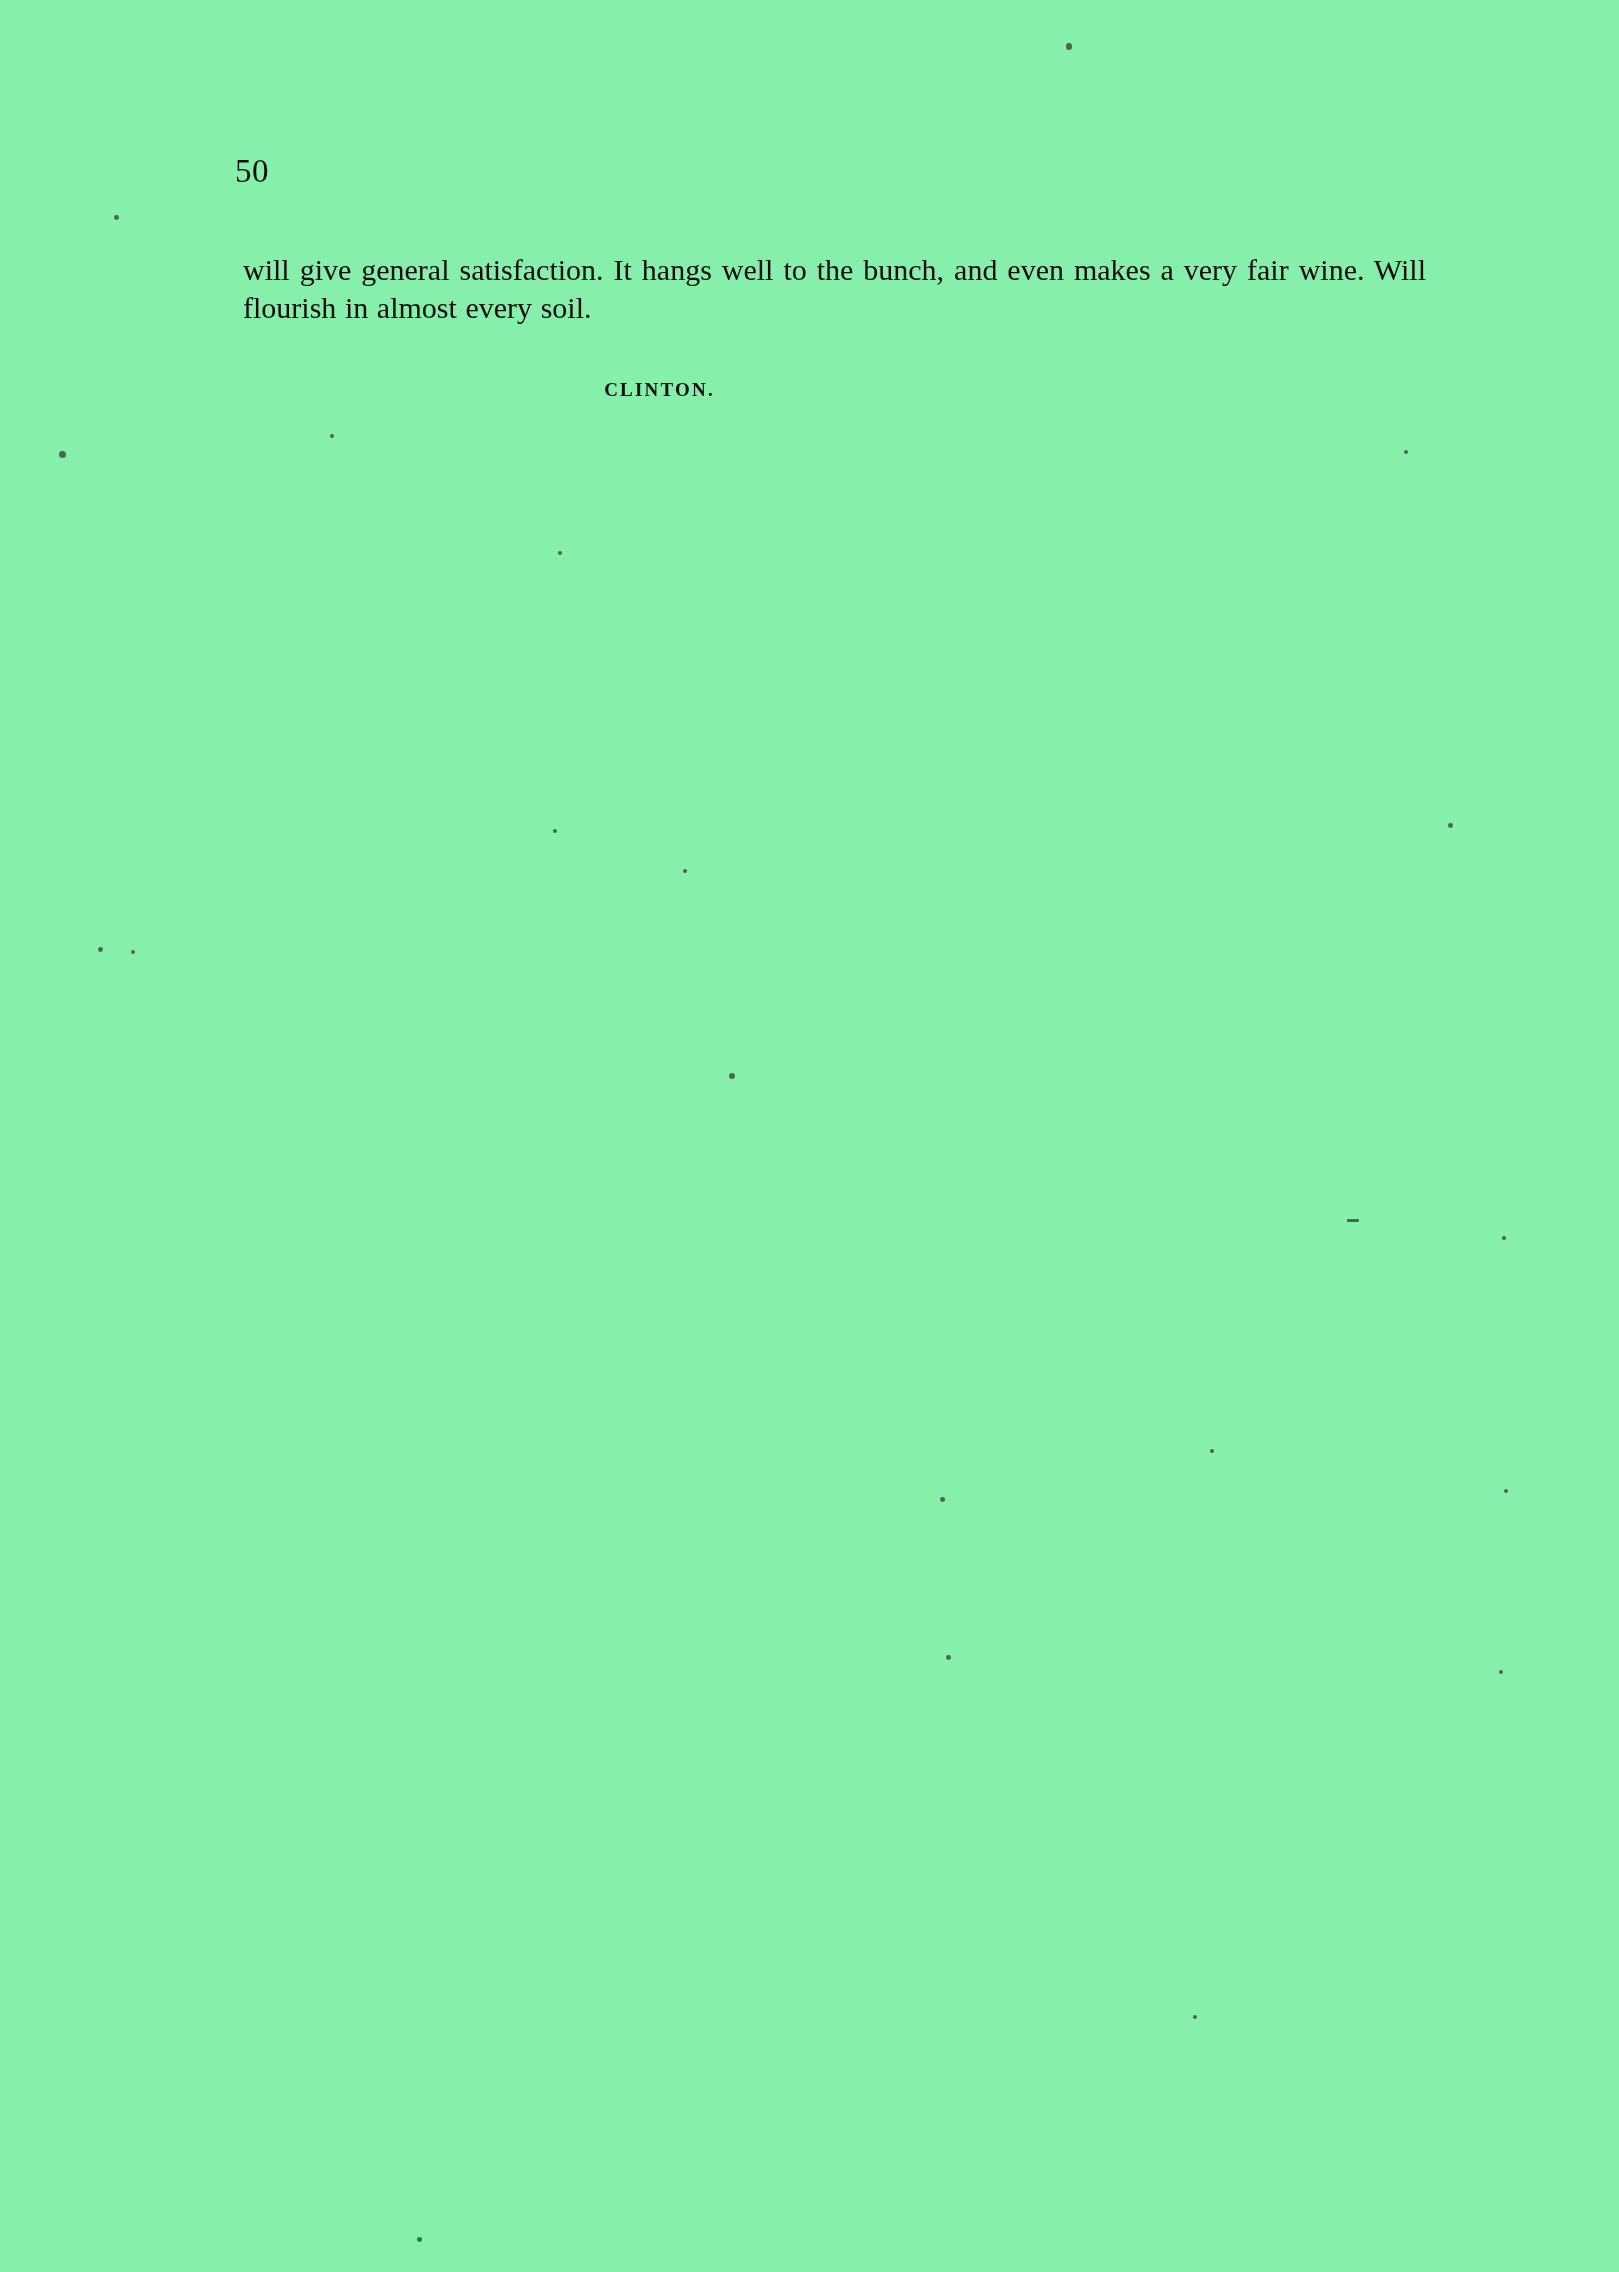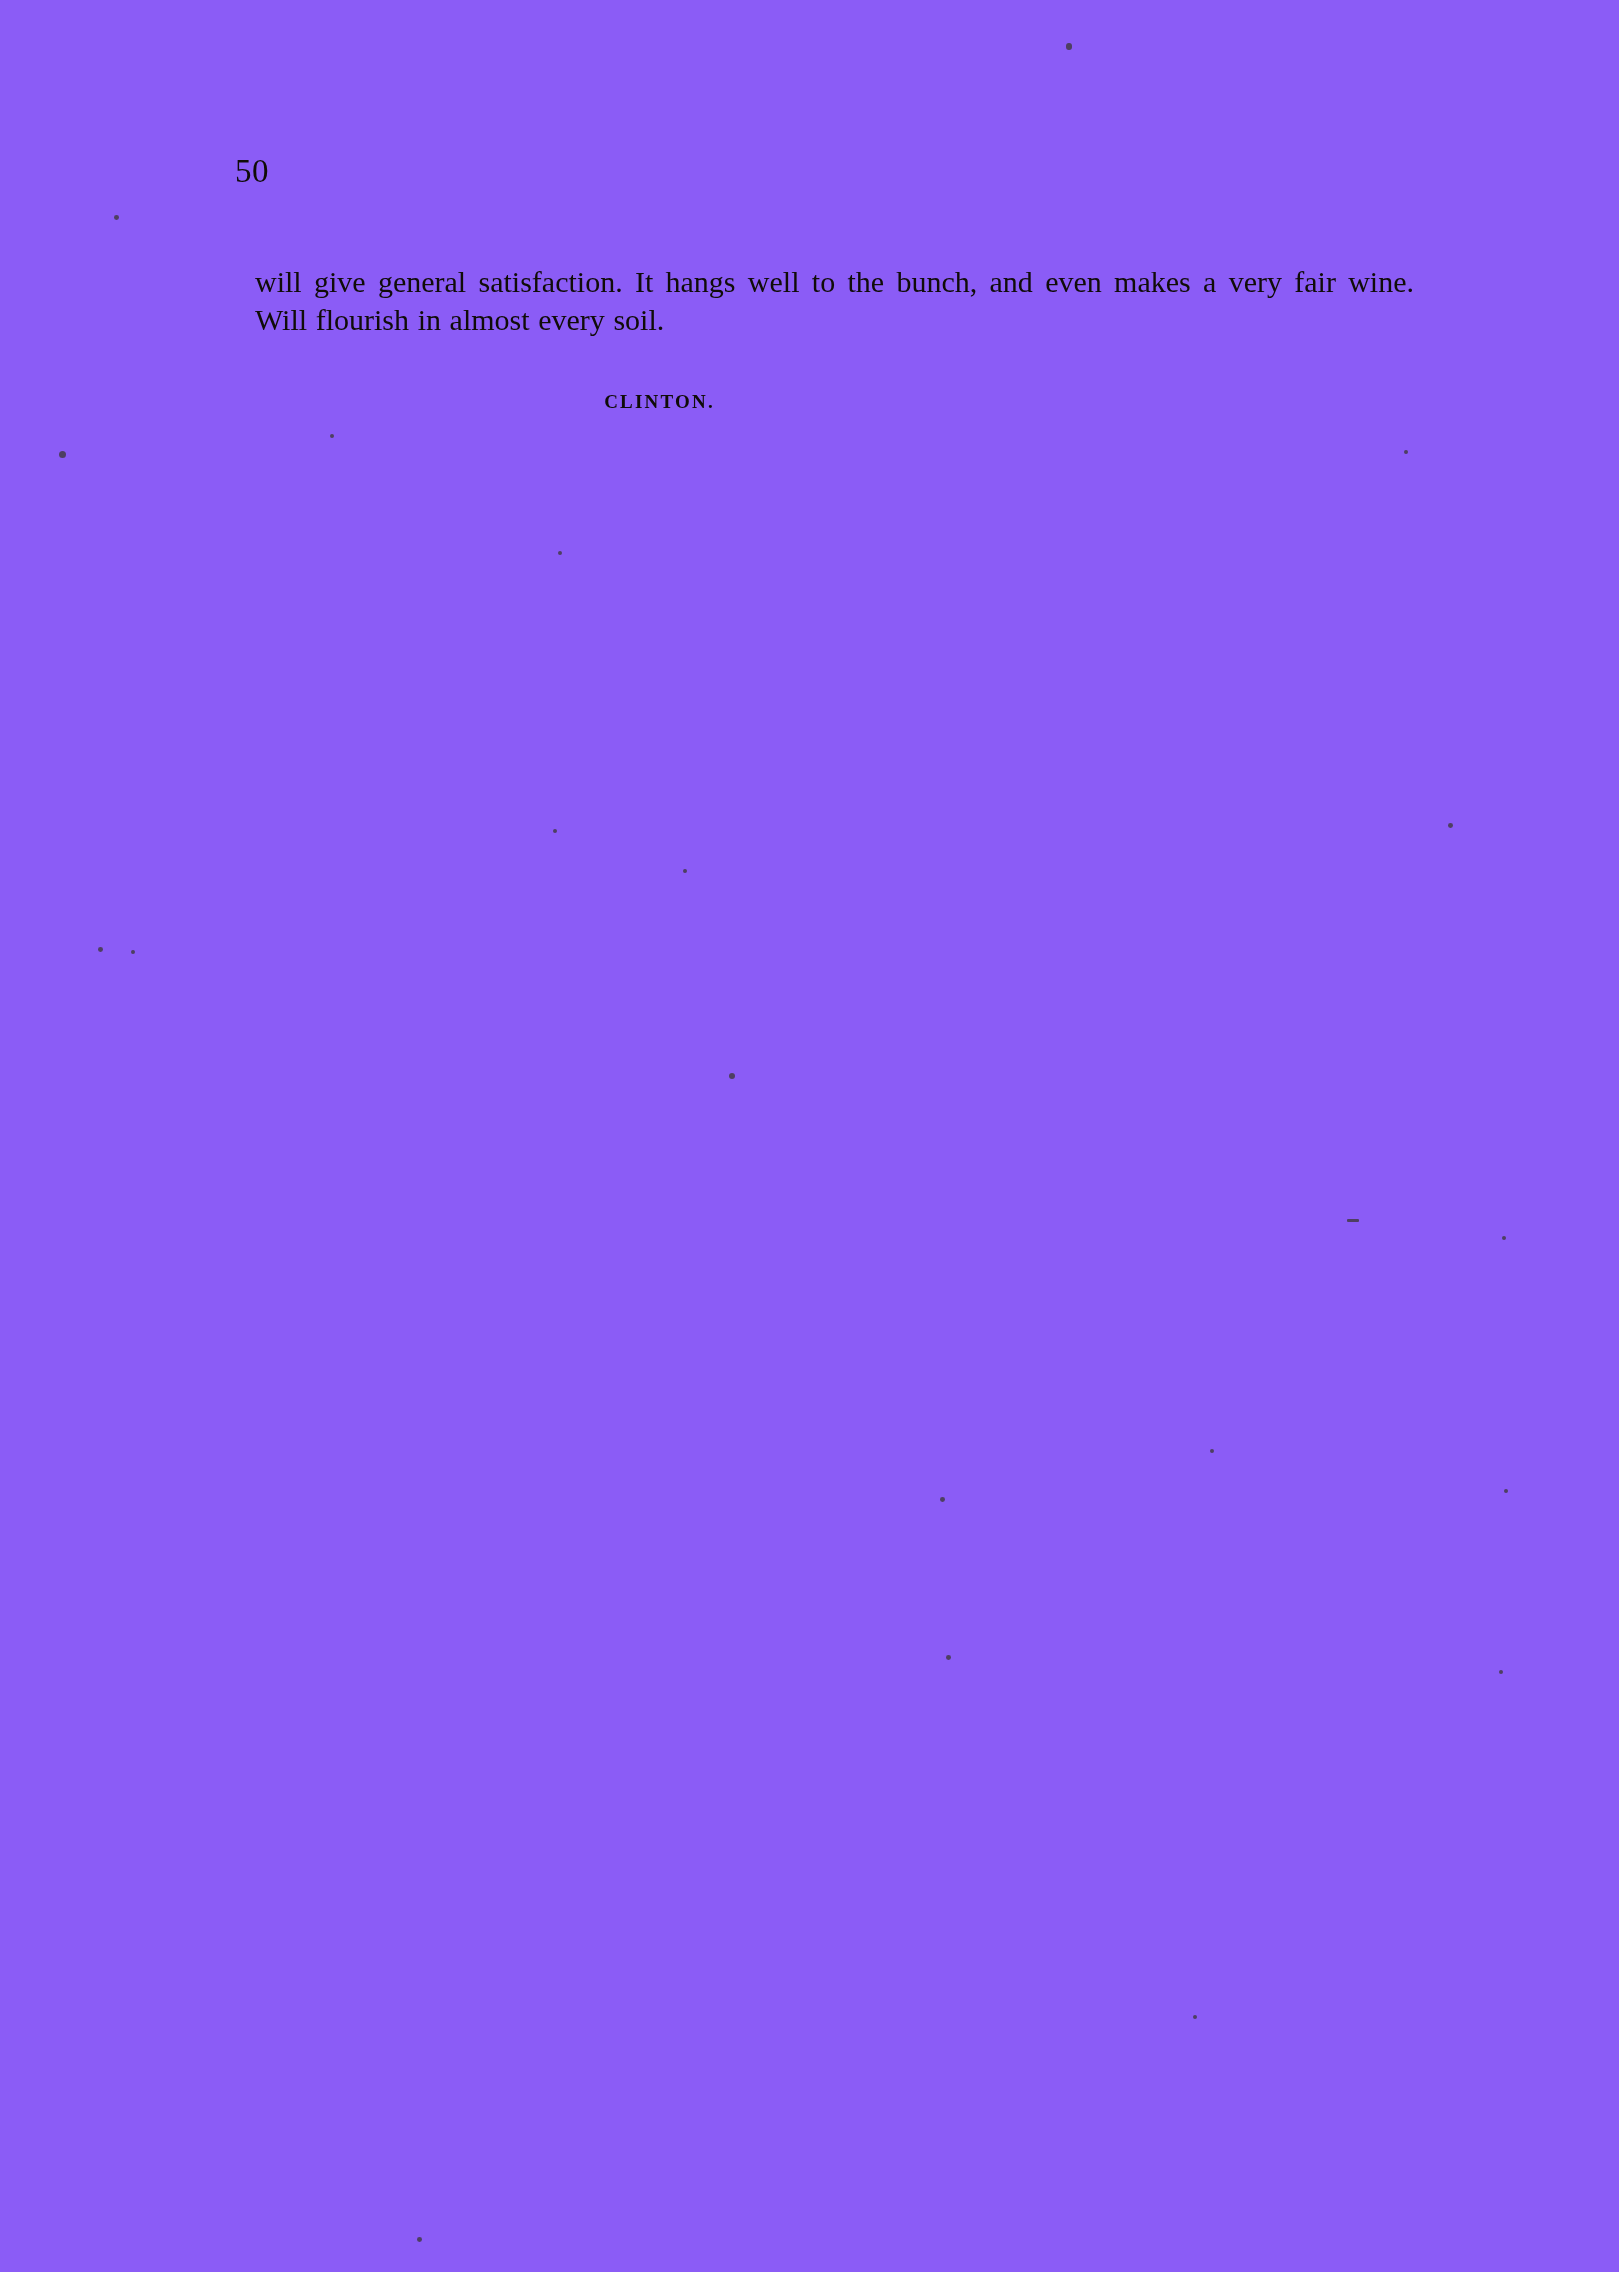--- a/index.html
+++ b/index.html
@@ -12,21 +12,21 @@
     height: 2273px;
     position: relative;
     font-family: "Liberation Serif", serif;
     color: #100c08;
     -webkit-font-smoothing: antialiased;
   }
 
   .page {
     position: absolute;
     inset: 0;
-    background: #8b5cf6;
+    background: #86efac;
   }
 
   
   .speck {
     position: absolute;
     background: #3a3530;
     border-radius: 50%;
     opacity: .75;
   }
 
@@ -60,21 +60,21 @@
 
   
   .textblock {
     position: absolute;
     left: 239px;
     top: 247px;
     width: 1191px;
   }
 
   p.para {
-    margin: 16px;
+    margin: 4px;
     font-size: 30px;
     line-height: 1.27;
     text-align: justify;
     text-justify: inter-word;
     word-spacing: 1.1px;
   }
   p.para.indent {
     text-indent: 47px;
   }
 

